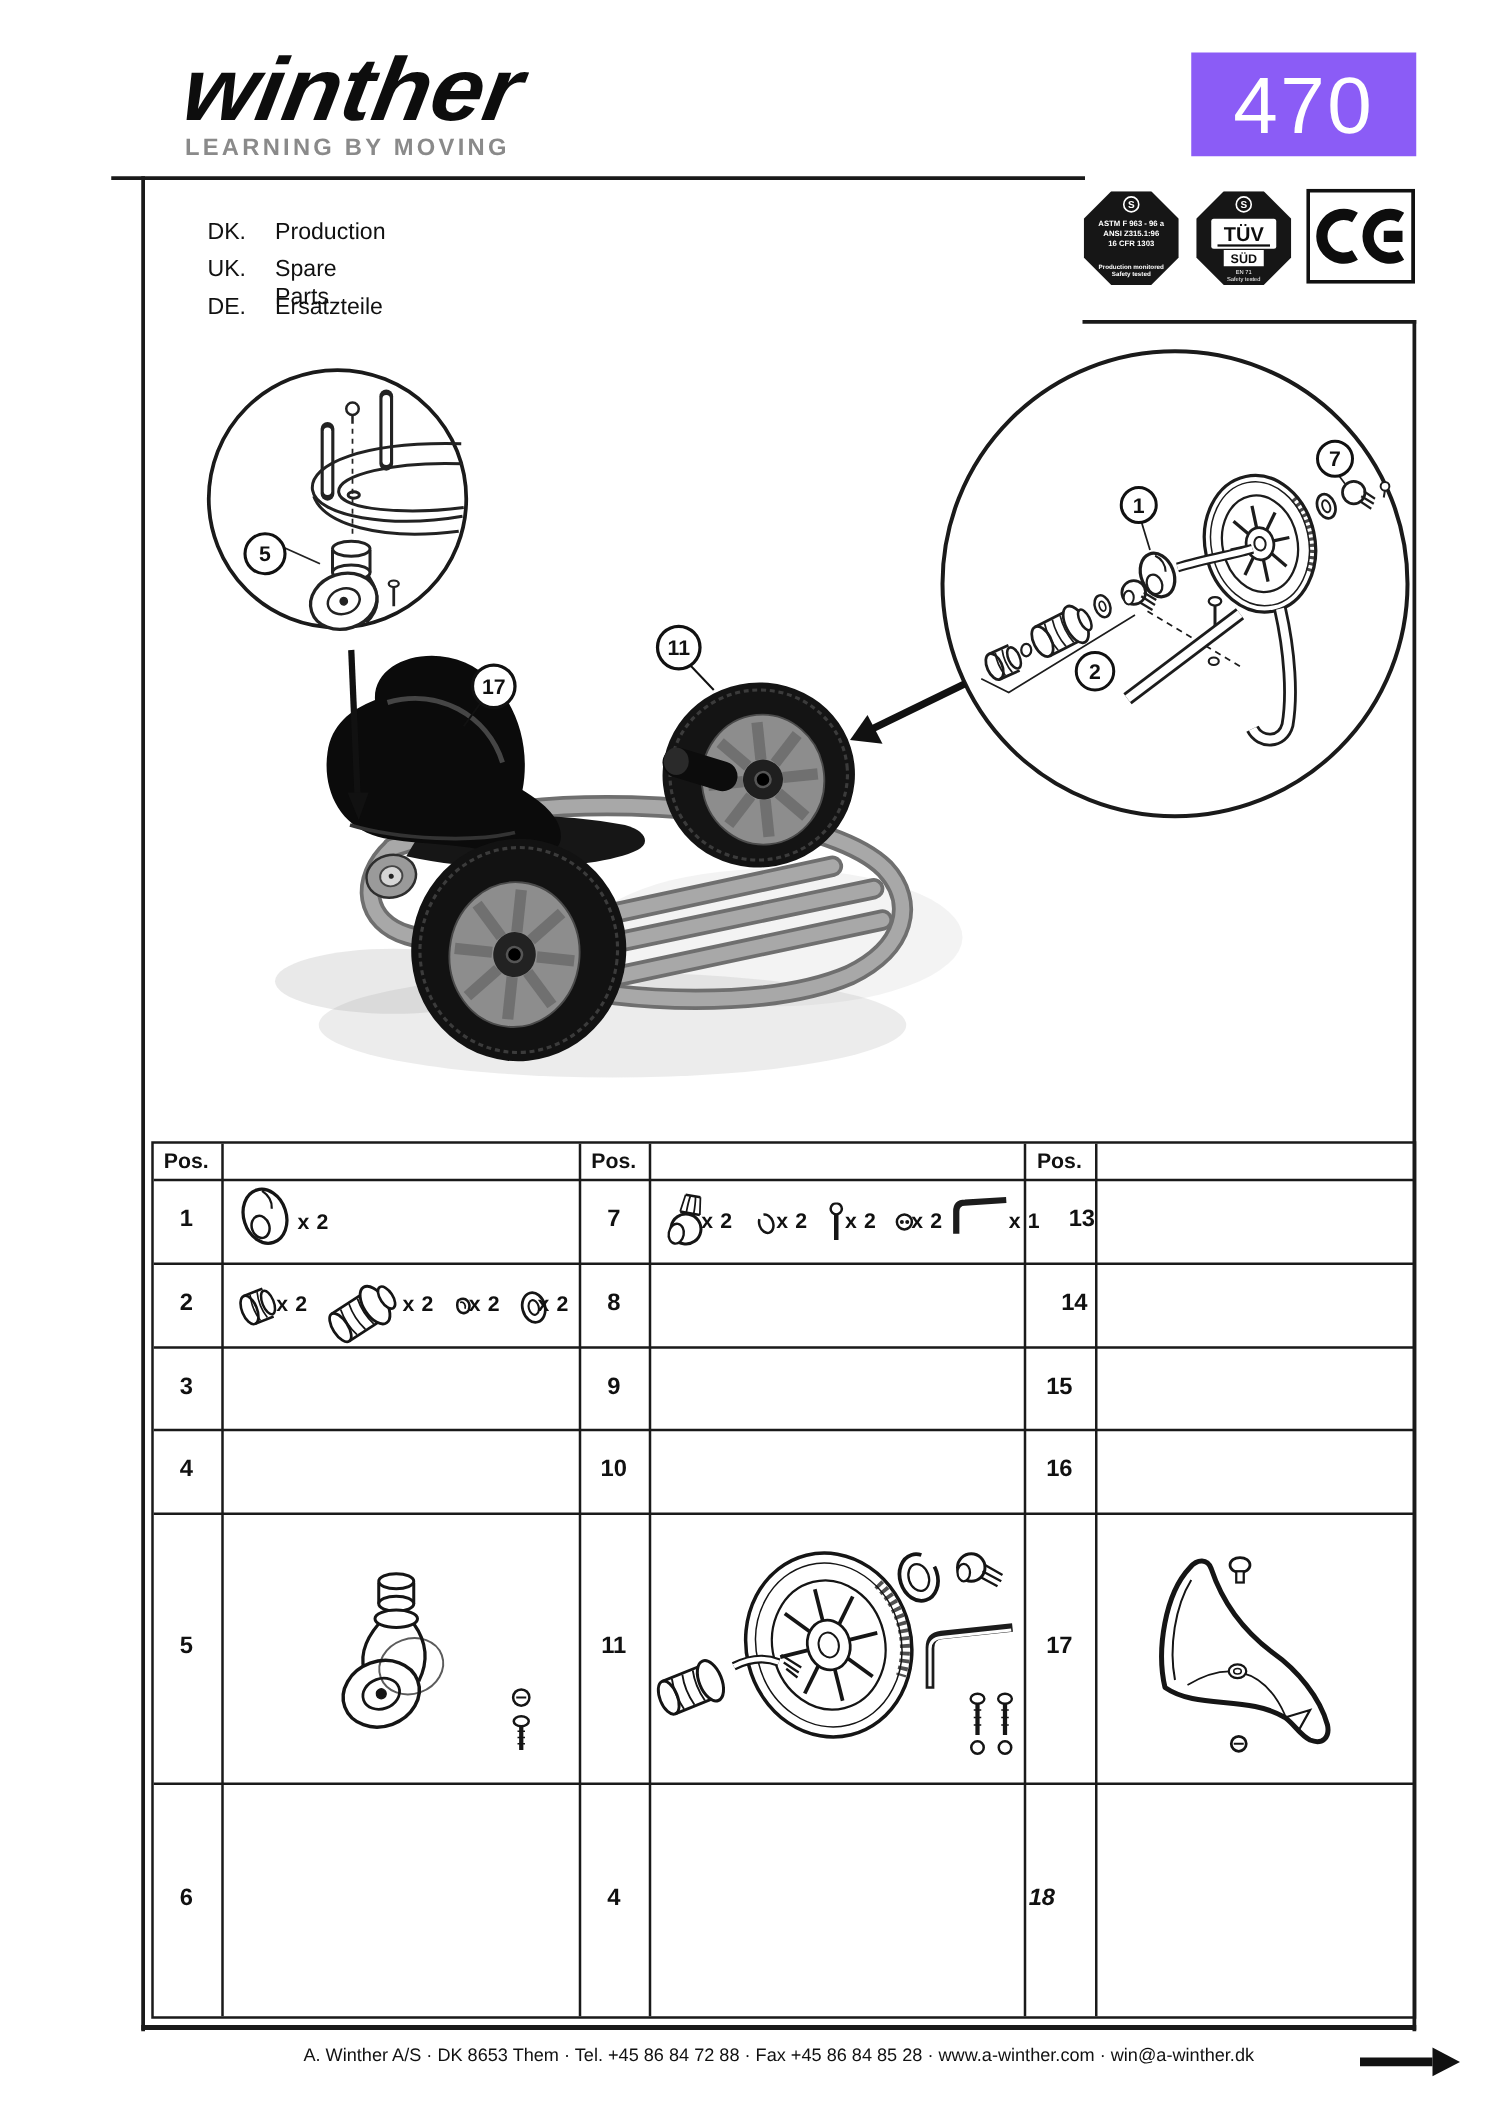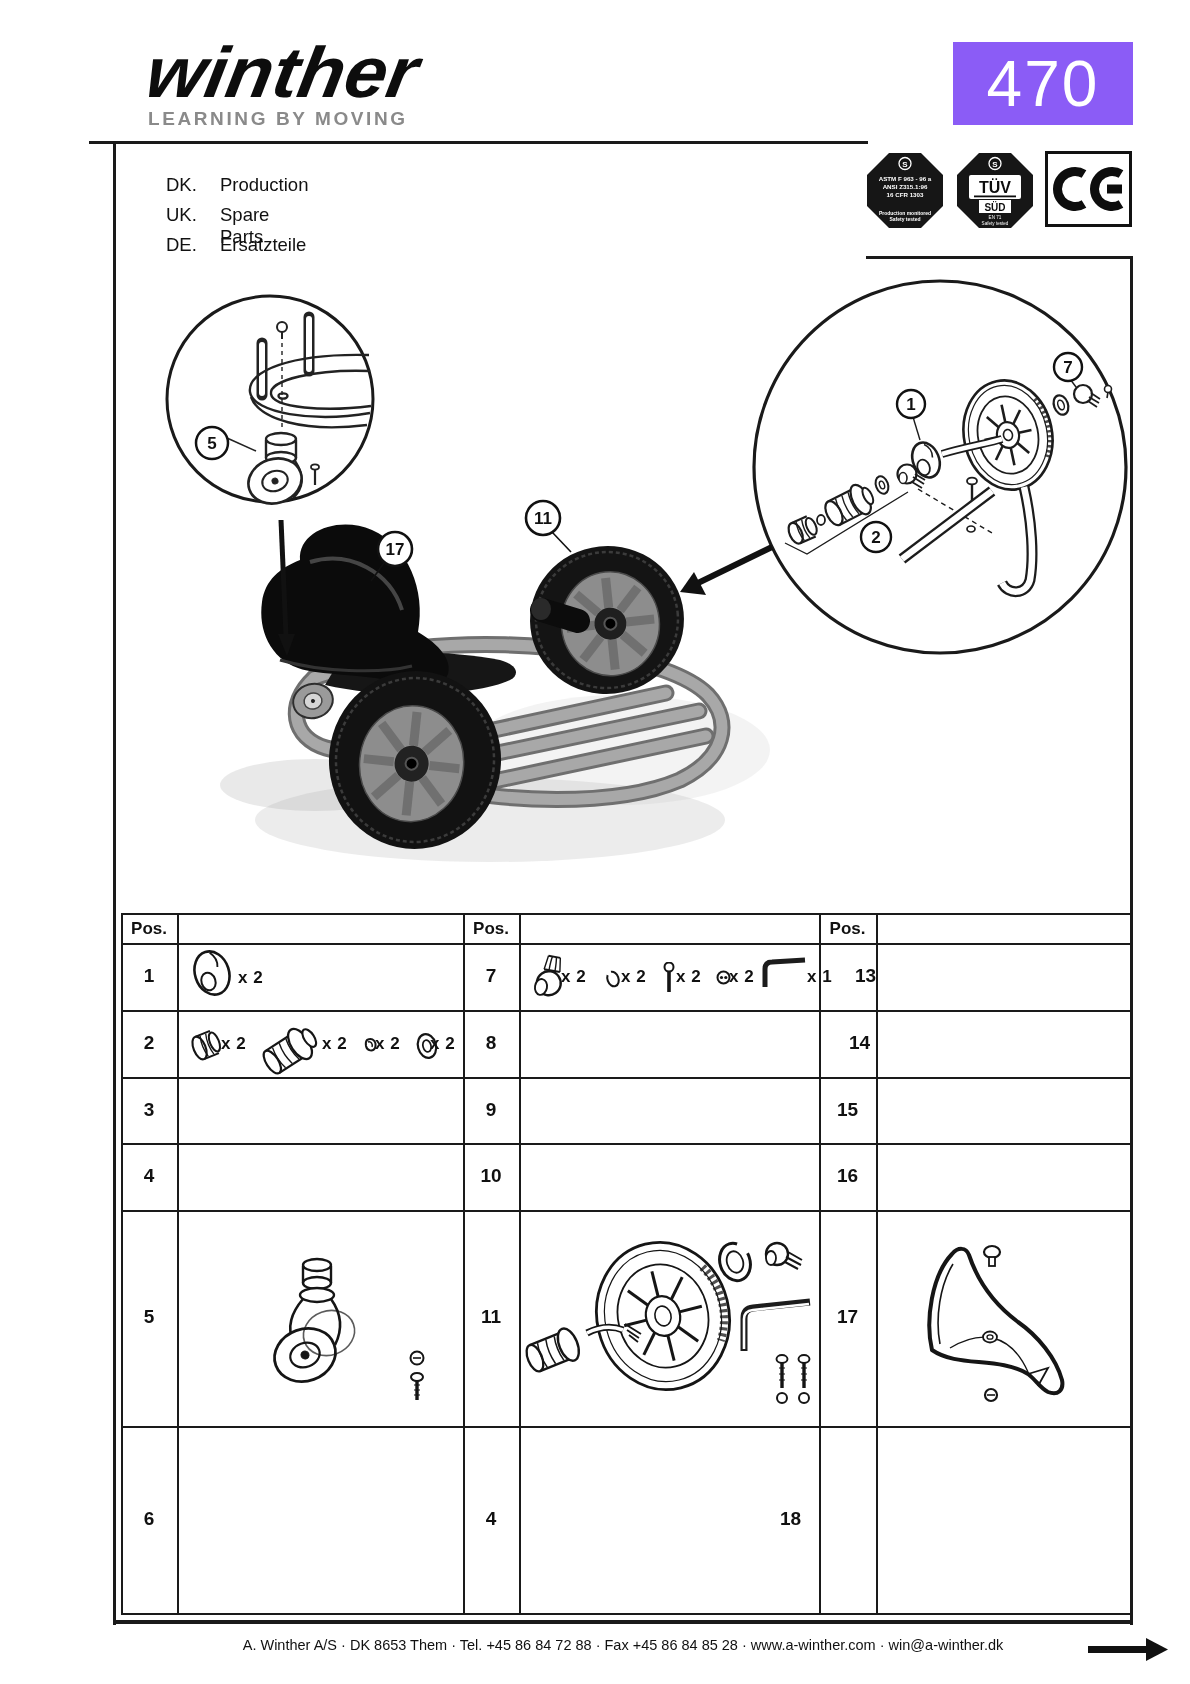--- a/index.html
+++ b/index.html
@@ -370,21 +370,21 @@
   <div class="posnum" style="left:463px;top:1099px;width:56px;">9</div>
   <div class="posnum" style="left:463px;top:1165px;width:56px;">10</div>
   <div class="posnum" style="left:463px;top:1306px;width:56px;">11</div>
   <div class="posnum" style="left:463px;top:1508px;width:56px;">4</div>
 
   <div class="posnum" style="left:819px;top:965px;width:57px;margin-left:18px;">13</div>
   <div class="posnum" style="left:819px;top:1032px;width:57px;padding-left:12px;">14</div>
   <div class="posnum" style="left:819px;top:1099px;width:57px;">15</div>
   <div class="posnum" style="left:819px;top:1165px;width:57px;">16</div>
   <div class="posnum" style="left:819px;top:1306px;width:57px;">17</div>
-  <div class="posnum" style="left:773px;top:1508px;width:35px;">18</div>
+  <div class="posnum" style="left:816px;top:1508px;width:35px;font-style:italic;">18</div>
 
   <svg class="abs" style="left:189px;top:948px;" width="46" height="50" viewBox="0 0 46 50">
     <g transform="rotate(-18 23 25)">
       <ellipse cx="23" cy="25" rx="17" ry="22" fill="#fff" stroke="#151515" stroke-width="2.6"></ellipse>
       <ellipse cx="17" cy="32" rx="7" ry="9" fill="#fff" stroke="#151515" stroke-width="2"></ellipse>
       <path d="M 27,5 C 31,10 32,16 30,21" fill="none" stroke="#151515" stroke-width="1.8"></path>
     </g>
   </svg>
   <div class="qty" style="left:238px;top:968px;">x 2</div>
 

